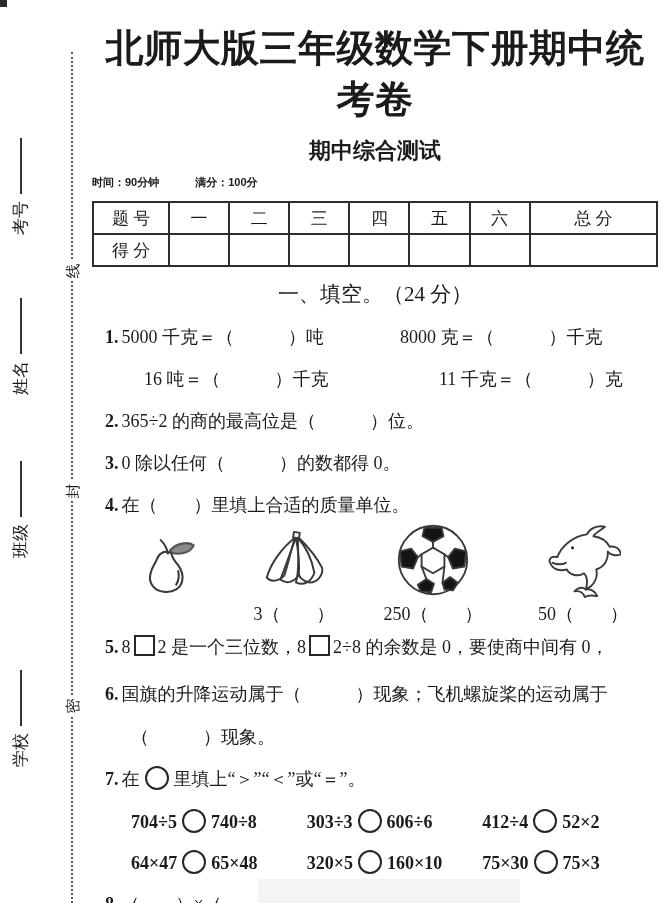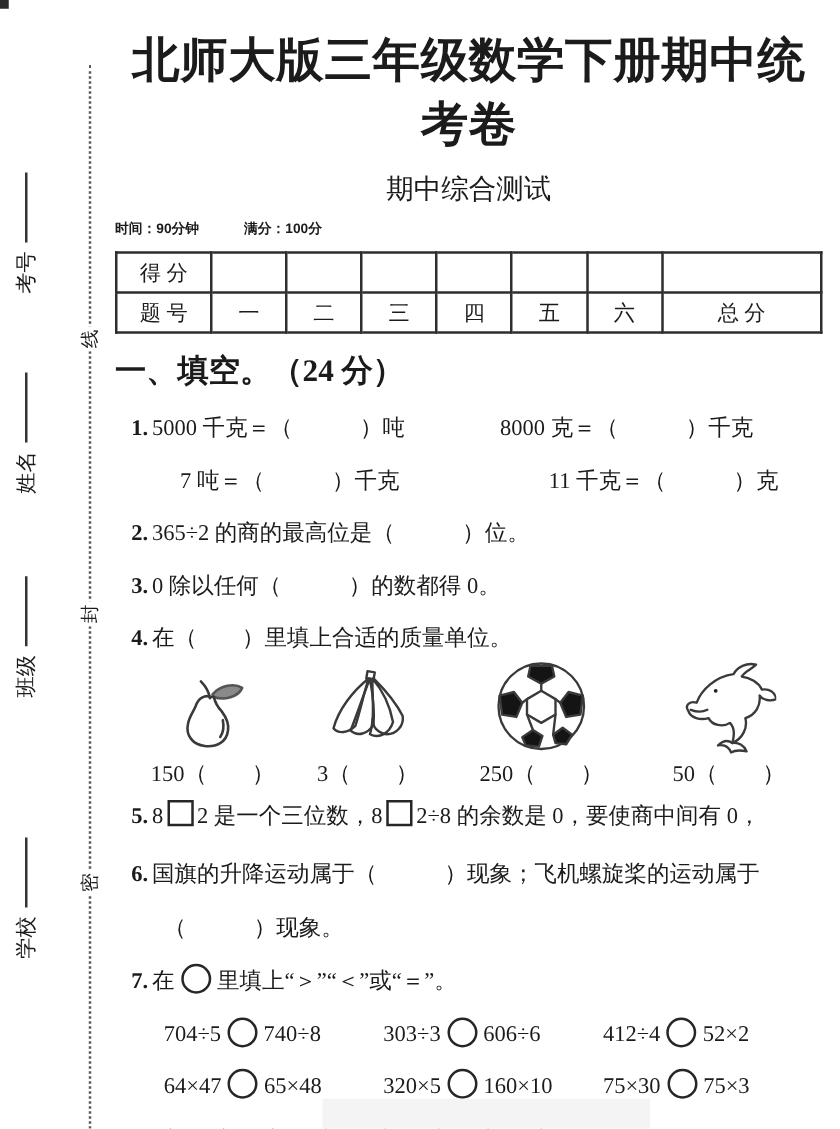--- a/index.html
+++ b/index.html
@@ -20,45 +20,45 @@
   .side-unit .blank { display:inline-block; width:56px; height:1px; border-bottom:2px solid #333; }
   .seal-line { position:absolute; left:71px; top:52px; height:851px; width:0; border-left:2px dotted #5a5a5a; }
   .seal-char {
     position:absolute; left:63px; width:20px; text-align:center;
     transform:rotate(-90deg); background:#fff; font-size:15px; line-height:18px;
   }
 
   
   .content { position:absolute; left:92px; top:0; width:566px; }
   .title   { margin-top:23px; text-align:center; font-family:"Liberation Sans","DejaVu Sans",sans-serif; font-weight:bold; font-size:38px; letter-spacing:0.5px; }
-  .subtitle{ margin-top:11px; text-align:center; font-family:"Liberation Sans","DejaVu Sans",sans-serif; font-weight:normal; font-size:22px; }
+  .subtitle{ margin-top:11px; text-align:center; font-family:"Liberation Sans","DejaVu Sans",sans-serif; font-weight:bold; font-size:22px; }
   .meta    { margin-top:9px; display:flex; gap:36px; font-family:"Liberation Sans","DejaVu Sans",sans-serif; font-weight:bold; font-size:11px; }
 
   table.score { width:100%; border-collapse:collapse; margin-top:11px; }
   table.score td { border:2px solid #2e2e2e; height:30px; text-align:center; font-size:17px; padding:0; }
   table.score td.first { width:74px; }
 
-  .sec-heading { margin-top:13px; font-size:25px; font-weight:bold; }
+  .sec-heading { margin-top:13px; font-size:21px; font-weight:normal;text-align:center; }
   .q  { margin-top:17px; padding-left:13px; font-size:18px; line-height:25px; white-space:nowrap; }
   .qno { font-weight:bold; margin-right:3px; }
   .two-col { display:flex; }
   .two-col .colA { width:295px; }
   .indent2 { padding-left:39px; }
 
   .items-row { position:relative; height:103px; margin-top:4px; }
   .item { position:absolute; top:0; text-align:center; }
   .item .pic { height:76px; display:flex; align-items:flex-end; justify-content:center; }
   .item .cap { font-size:18px; margin-top:4px; }
   .item svg { stroke:#3a3a3a; stroke-width:2; fill:none; stroke-linecap:round; stroke-linejoin:round; }
 
   .box  { display:inline-block; width:17px; height:17px; border:2px solid #262626; vertical-align:-3px; margin:0 3px; background:#fff; }
   .circ { display:inline-block; width:20px; height:20px; border:2px solid #262626; border-radius:50%; vertical-align:-5px; margin:0 5px; background:#fff; }
 
   .cmp-row { display:flex; padding-left:39px; margin-top:17px; font-size:18px; }
-  .cmp { width:176px; white-space:nowrap; }
+  .cmp { width:176px; white-space:nowrap;font-weight:bold; }
 
   .footer { margin-top:2px; text-align:center; padding-right:70px;
             font-family:"Liberation Sans","DejaVu Sans",sans-serif;
             font-size:19px; color:#8d8d8d; }
   .watermark-box { position:absolute; left:258px; top:879px; width:262px; height:24px; background:#f4f4f4; }
 </style>
 </head>
 <body>
 
 <div class="page">
@@ -90,50 +90,50 @@
     <div class="title">北师大版三年级数学下册期中统考卷</div>
     <div class="subtitle">期中综合测试</div>
     <div class="meta">
       <span>时间：90分钟</span>
       <span>满分：100分</span>
     </div>
 
     <table class="score">
       <tbody>
           <tr>
-        <td class="first">得 分</td>
-        <td></td>
-        <td></td>
-        <td></td>
-        <td></td>
-        <td></td>
-        <td></td>
-        <td></td>
-      </tr>
-      <tr>
         <td class="first">题 号</td>
         <td>一</td>
         <td>二</td>
         <td>三</td>
         <td>四</td>
         <td>五</td>
         <td>六</td>
         <td>总 分</td>
       </tr>
+      <tr>
+        <td class="first">得 分</td>
+        <td></td>
+        <td></td>
+        <td></td>
+        <td></td>
+        <td></td>
+        <td></td>
+        <td></td>
+      </tr>
     </tbody>
       </table>
 
     <div class="sec-heading">一、填空。（24 分）</div>
 
     <div class="q two-col">
       <span class="colA"><span class="qno">1.</span><span>5000 千克＝（　　　）吨</span></span>
       <span>8000 克＝（　　　）千克</span>
     </div>
     <div class="q two-col">
-      <span class="colA indent2"><span>7 吨＝（　　　）千克</span></span>
+      <span class="colA indent2"><span>16 吨＝（　　　）千克</span></span>
       <span>11 千克＝（　　　）克</span>
     </div>
 
     <div class="q">
       <span class="qno">2.</span><span>365÷2 的商的最高位是（　　　）位。</span>
     </div>
 
     <div class="q">
       <span class="qno">3.</span><span>0 除以任何（　　　）的数都得 0。</span>
     </div>
@@ -145,21 +145,20 @@
     <div class="items-row">
       <div class="item" style="left:16px; width:124px;">
         <div class="pic">
           <svg width="62" height="62" viewBox="0 0 60 60">
             <path d="M28,17 C27,11 25,8 21,4"></path>
             <path d="M30,14 C36,7 47,5 53,9 C50,16 39,19 31,16 Z" fill="#8a8a8a" stroke="#555"></path>
             <path d="M29,16 C24,14 19,17 17,23 C15,28 12,31 11,37 C9,46 15,53 24,54 C33,55 41,51 42,42 C43,36 40,31 37,27 C34,24 32,20 31,16 Z"></path>
             <path d="M36,47 C38,44 39,39 38,34"></path>
           </svg>
         </div>
-        <div class="cap">150（　　）</div>
       </div>
       <div class="item" style="left:140px; width:124px;">
         <div class="pic">
           <svg width="68" height="70" viewBox="0 0 70 70">
             <path d="M35,3 L41,4 L40,10 L34,9 Z"></path>
             <path d="M36,9 C23,19 11,35 7,50 C11,55 19,54 25,48 C29,36 32,21 36,9 Z"></path>
             <path d="M37,9 C31,24 26,40 21,52 C27,57 35,55 40,47 C41,33 39,20 37,9 Z"></path>
             <path d="M39,9 C39,26 41,42 37,55 C45,59 53,54 56,45 C53,29 46,17 39,9 Z"></path>
             <path d="M40,9 C49,18 59,30 64,40 C65,48 59,55 51,55 C44,54 39,49 39,43"></path>
           </svg>

